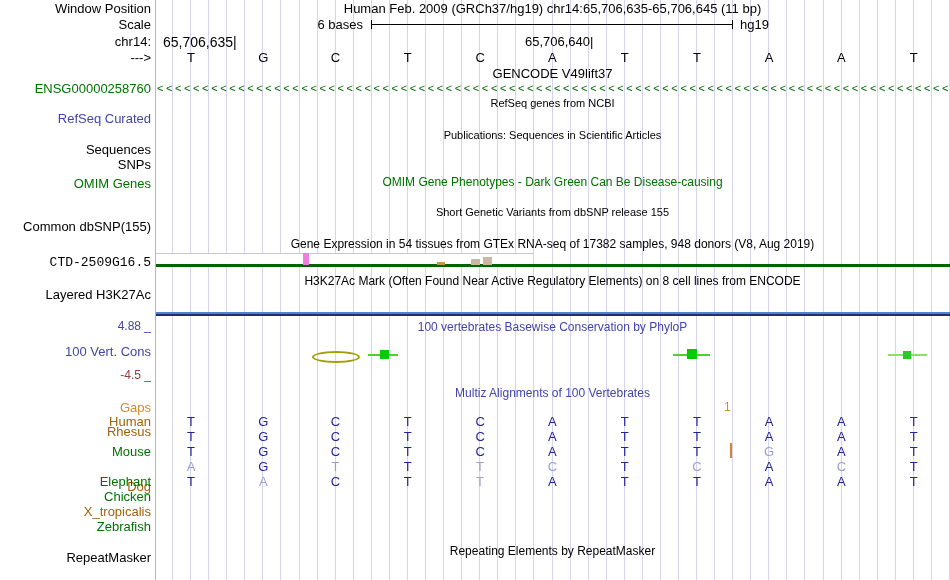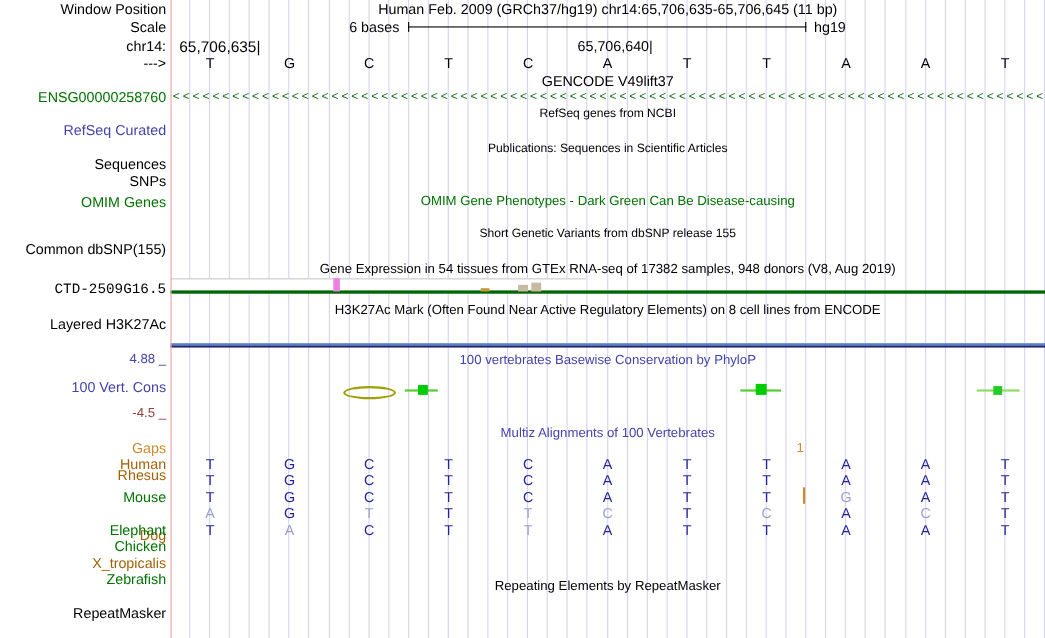--- a/index.html
+++ b/index.html
@@ -236,16 +236,16 @@
       <div class="lbl green" style="top: 489px;">Chicken</div>
       <div class="rowhit" style="top: 489px; height: 15px;"></div>
       <div class="lbl navy" style="top: 504px;">X_tropicalis</div>
       <div class="rowhit" style="top: 504px; height: 15px;"></div>
       <div class="lbl green" style="top: 519px;">Zebrafish</div>
       <div class="rowhit" style="top: 519px; height: 15px;"></div>
       <div class="abs orange" style="left: 724px; top: 400px; font-size: 12px; z-index: 4;">1</div>
       <div class="gapbar" style="left: 730px; top: 443px; height: 15px;"></div>
     </div>
 
-  <div class="ctr md" style="top:525px;">Repeating Elements by RepeatMasker</div>
+  <div class="ctr md" style="top:544px;">Repeating Elements by RepeatMasker</div>
   <div class="lbl" style="top:550px;">RepeatMasker</div>
 
 </div>
 
 </body></html>

